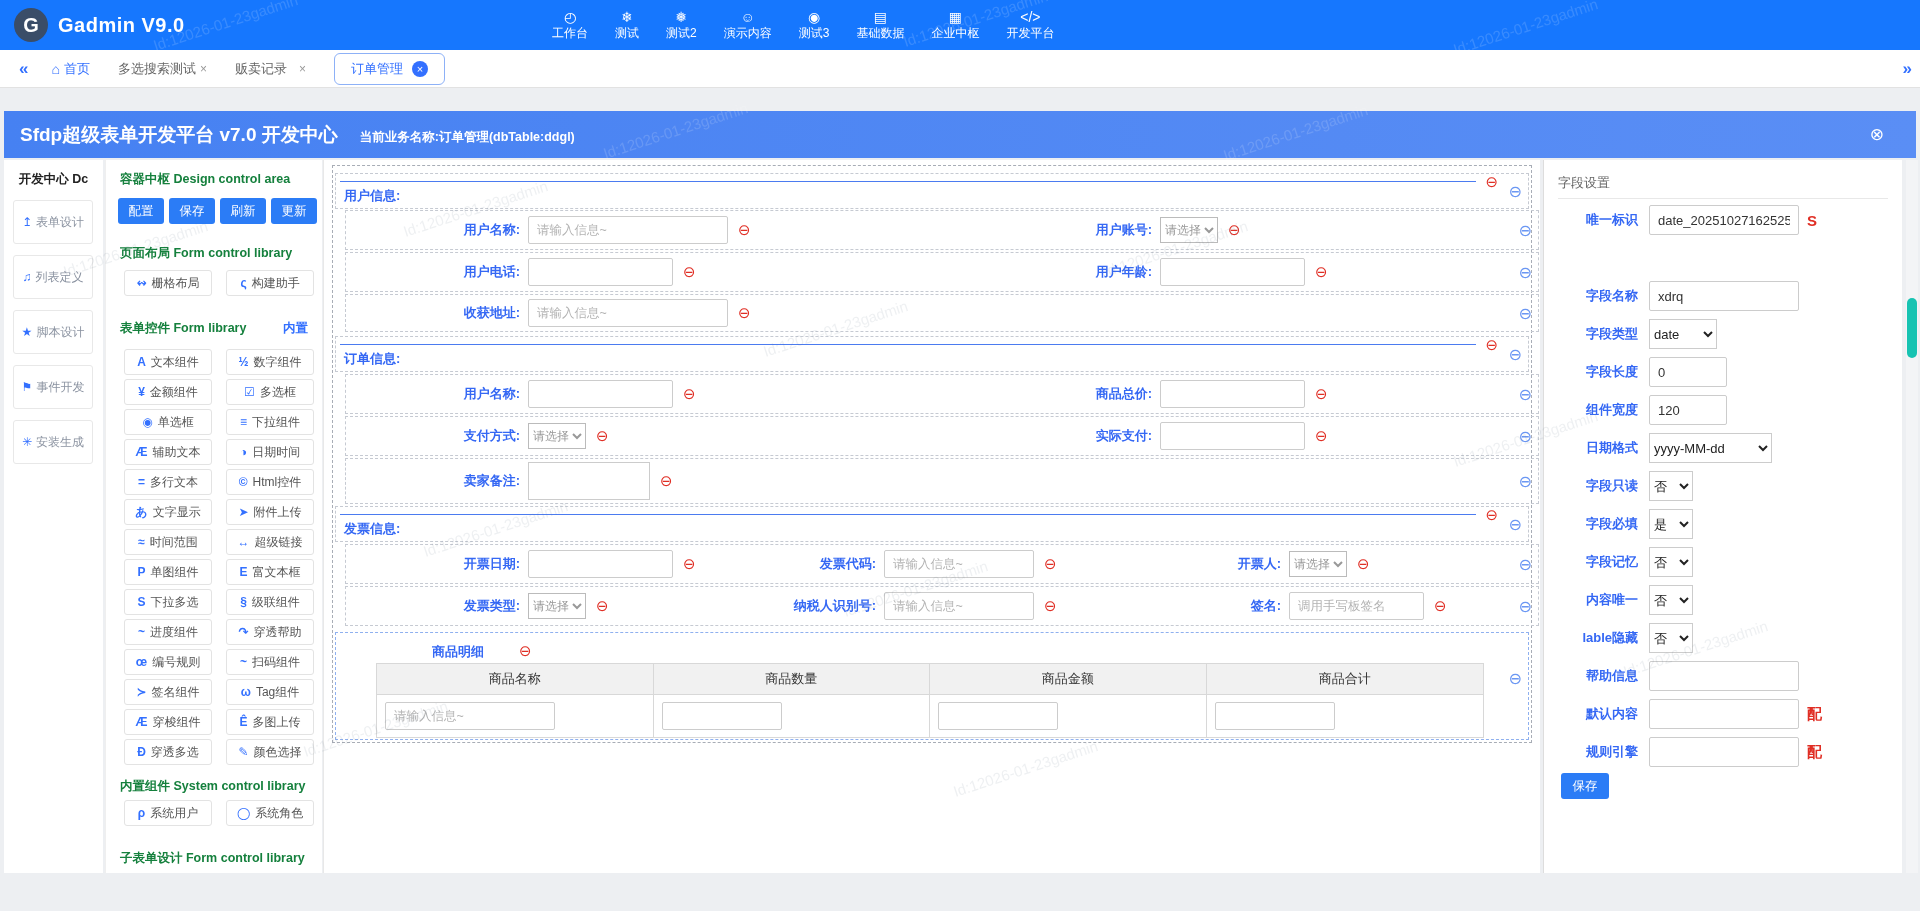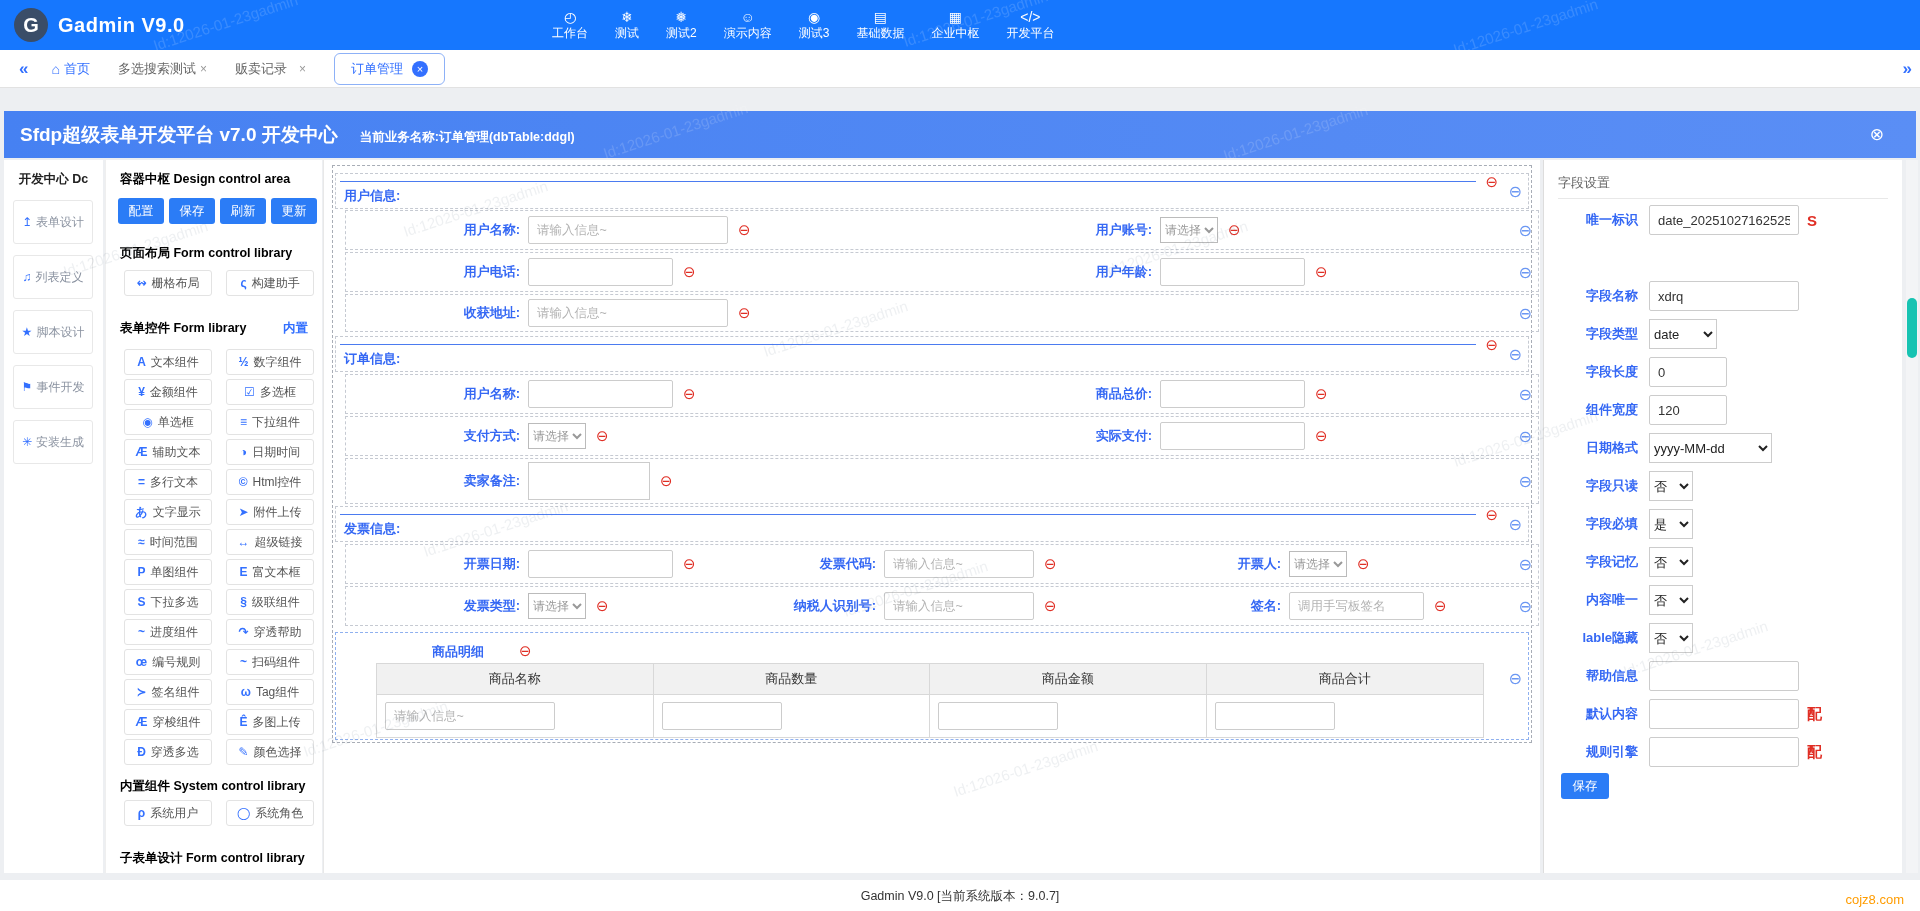--- a/index.html
+++ b/index.html
@@ -46,21 +46,21 @@
   .palette { left:105px; width:217px; border-left:1px solid #efefef; }
   .canvas { left:323px; width:1217px; border-left:1px solid #e8e8e8; }
   .fpanel { left:1543px; width:359px; border-left:1px solid #ddd; }
 
   
   .ln-title { text-align:center; font-size:12.5px; font-weight:bold; color:#222; padding-top:11px; }
   .ln-item { position:absolute; left:9px; width:80px; height:44px; border:1px solid #e8e8e8; border-radius:3px; display:flex; align-items:center; justify-content:center; gap:4px; font-size:12px; color:#8b93a1; cursor:pointer; background:#fff; }
   .ln-ico { color:#3370ff; font-size:12px; }
 
   
-  .p-title { position:absolute; left:14px; font-size:12.5px; font-weight:bold; color:#000000; white-space:nowrap; }
+  .p-title { position:absolute; left:14px; font-size:12.5px; font-weight:bold; color:#15803d; white-space:nowrap; }
   .p-badge { position:absolute; right:14px; color:#3370ff; font-weight:bold; font-size:12.5px; cursor:pointer; }
   .act-btn { position:absolute; width:46px; height:26px; background:#2b7cf6; color:#fff; font-size:12.5px; border:none; border-radius:3px; cursor:pointer; }
   .pal-btn { position:absolute; width:88px; height:26px; border:1px solid #e3e3e3; border-radius:3px; background:#fff; font-size:12px; color:#555; display:flex; align-items:center; justify-content:center; gap:5px; cursor:pointer; white-space:nowrap; }
   .pal-ico { color:#3370ff; font-weight:bold; font-size:12px; }
 
   
   .c-outer { position:absolute; left:8px; top:5px; width:1200px; height:578px; border:1px dashed #a8adb6; }
   .sec-hd { position:absolute; left:2px; width:1194px; height:36px; border:1px dashed #c6cad2; }
   .hline { position:absolute; left:4px; right:52px; top:7px; border-top:1px solid #4b7bf0; }
   .sec-remove { position:absolute; right:30px; top:-1px; color:#e02e24; font-size:15px; cursor:pointer; }
@@ -581,24 +581,20 @@
       <input class="fp-input fp-ctrl" style="width: 150px;" value="">
       <span class="fp-suffix">配</span>
     </div>
     <button class="save-btn">保存</button>
   </div>
 
   <div class="sb-track">
     <div class="sb-thumb"></div>
   </div>
 
-  <div class="footer">
-    <div class="f-text">Gadmin V9.0 [当前系统版本：9.0.7]</div>
-    <div class="f-site">cojz8.com</div>
-  </div>
 
   <span class="wm light" style="left:150px;top:14px">Id:12026-01-23gadmin</span>
   <span class="wm light" style="left:900px;top:10px">Id:12026-01-23gadmin</span>
   <span class="wm light" style="left:1450px;top:18px">Id:12026-01-23gadmin</span>
   <span class="wm light" style="left:600px;top:122px">Id:12026-01-23gadmin</span>
   <span class="wm light" style="left:1220px;top:124px">Id:12026-01-23gadmin</span>
   <span class="wm" style="left:60px;top:240px">Id:12026-01-23gadmin</span>
   <span class="wm" style="left:400px;top:200px">Id:12026-01-23gadmin</span>
   <span class="wm" style="left:760px;top:320px">Id:12026-01-23gadmin</span>
   <span class="wm" style="left:1100px;top:240px">Id:12026-01-23gadmin</span>

